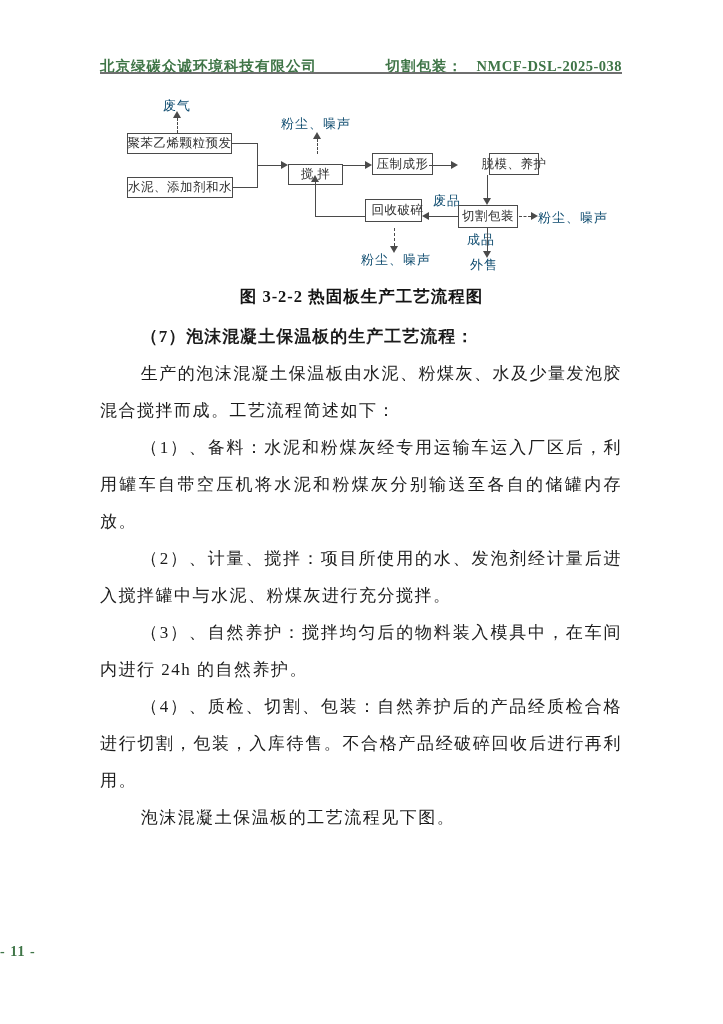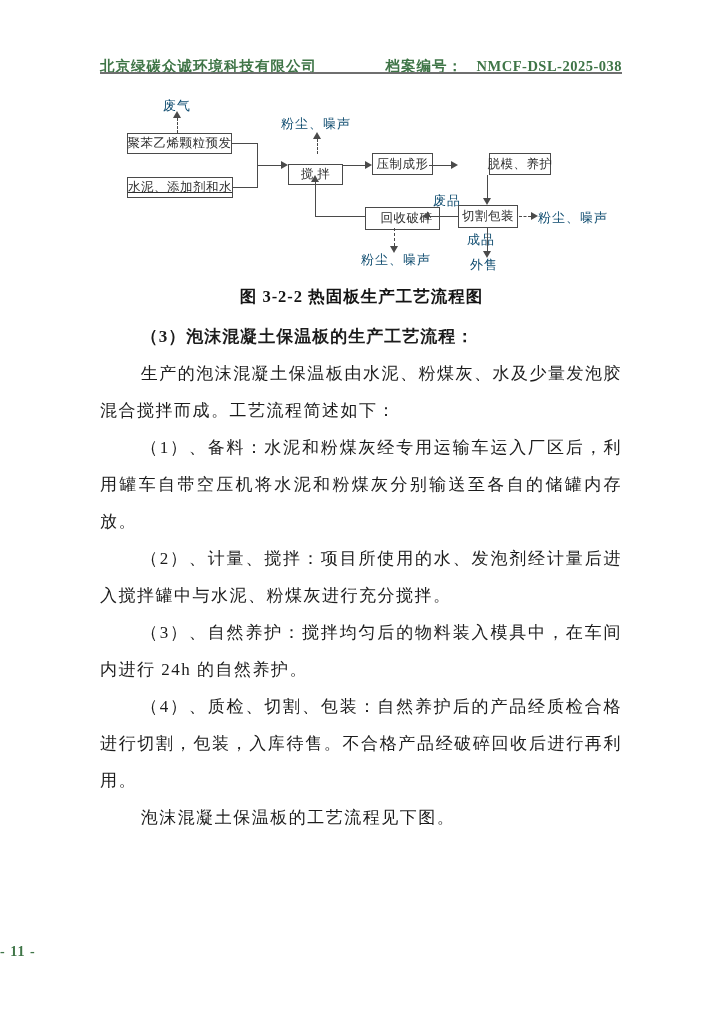--- a/index.html
+++ b/index.html
@@ -50,43 +50,43 @@
          font-size:14px; font-weight:600; color:#3f7547; letter-spacing:1px; }
 </style>
 </head>
 <body>
 
 <div class="page">
 
   <div class="hdr">
     <span class="company">北京绿碳众诚环境科技有限公司</span>
     <span class="arch">
-      <span class="lbl">档案编号：</span>
+      <span class="lbl">切割包装：</span>
       <span class="num">NMCF-DSL-2025-038</span>
     </span>
   </div>
   <div class="hdr-rule"></div>
 
   <div class="fc">
 
     <div class="fc-label" style="left:163px;top:97px;">废气</div>
     <div class="fc-label" style="left:281px;top:115px;">粉尘、噪声</div>
     <div class="fc-label" style="left:433px;top:192px;">废品</div>
     <div class="fc-label" style="left:538px;top:209px;">粉尘、噪声</div>
     <div class="fc-label" style="left:467px;top:231px;font-family:Liberation Mono, monospace;">成品</div>
     <div class="fc-label" style="left:470px;top:256px;">外售</div>
     <div class="fc-label" style="left:361px;top:251px;">粉尘、噪声</div>
 
     <div class="fc-box" style="left:127px;top:133px;width:105px;height:21px;">聚苯乙烯颗粒预发</div>
-    <div class="fc-box" style="left:127px;top:177px;width:106px;height:21px;text-decoration:underline;">水泥、添加剂和水</div>
+    <div class="fc-box" style="left:127px;top:177px;width:106px;height:21px;">水泥、添加剂和水</div>
     <div class="fc-box" style="left:288px;top:164px;width:55px;height:21px;">搅  拌</div>
     <div class="fc-box" style="left:372px;top:153px;width:61px;height:22px;">压制成形</div>
-    <div class="fc-box" style="left:458px;top:153px;width:62px;height:22px;margin-left:31px;">脱模、养护</div>
+    <div class="fc-box" style="left:458px;top:153px;width:50px;height:22px;margin-left:31px;">脱模、养护</div>
     <div class="fc-box" style="left:458px;top:205px;width:60px;height:23px;">切割包装</div>
-    <div class="fc-box" style="left:365px;top:207px;width:75px;height:23px;padding-left:8px;">回收破碎</div>
+    <div class="fc-box" style="left:365px;top:199px;width:57px;height:23px;padding-left:8px;">回收破碎</div>
 
     <div class="dv" style="left:177px;top:118px;height:15px;"></div>
     <div class="ah u" style="left:173px;top:111px;"></div>
 
     <div class="dv" style="left:317px;top:139px;height:15px;"></div>
     <div class="ah u" style="left:313px;top:132px;"></div>
 
     <div class="dv" style="left:394px;top:228px;height:18px;"></div>
     <div class="ah d" style="left:390px;top:246px;"></div>
 
@@ -115,21 +115,21 @@
     <div class="ln" style="left:315px;top:181px;width:1px;height:36px;"></div>
     <div class="ah u" style="left:311px;top:175px;"></div>
 
     <div class="ln" style="left:487px;top:228px;width:1px;height:24px;"></div>
     <div class="ah d" style="left:483px;top:251px;"></div>
   </div>
 
   <div class="caption">图 3-2-2 热固板生产工艺流程图</div>
 
   <div class="bodytxt">
-    <p class="bold">（3）泡沫混凝土保温板的生产工艺流程：</p>
+    <p class="bold">（7）泡沫混凝土保温板的生产工艺流程：</p>
     <p>生产的泡沫混凝土保温板由水泥、粉煤灰、水及少量发泡胶混合搅拌而成。工艺流程简述如下：</p>
     <p>（1）、备料：水泥和粉煤灰经专用运输车运入厂区后，利用罐车自带空压机将水泥和粉煤灰分别输送至各自的储罐内存放。</p>
     <p>（2）、计量、搅拌：项目所使用的水、发泡剂经计量后进入搅拌罐中与水泥、粉煤灰进行充分搅拌。</p>
     <p>（3）、自然养护：搅拌均匀后的物料装入模具中，在车间内进行 24h 的自然养护。</p>
     <p>（4）、质检、切割、包装：自然养护后的产品经质检合格进行切割，包装，入库待售。不合格产品经破碎回收后进行再利用。</p>
     <p>泡沫混凝土保温板的工艺流程见下图。</p>
   </div>
 
   <div class="ftr">- 11 -</div>
 

